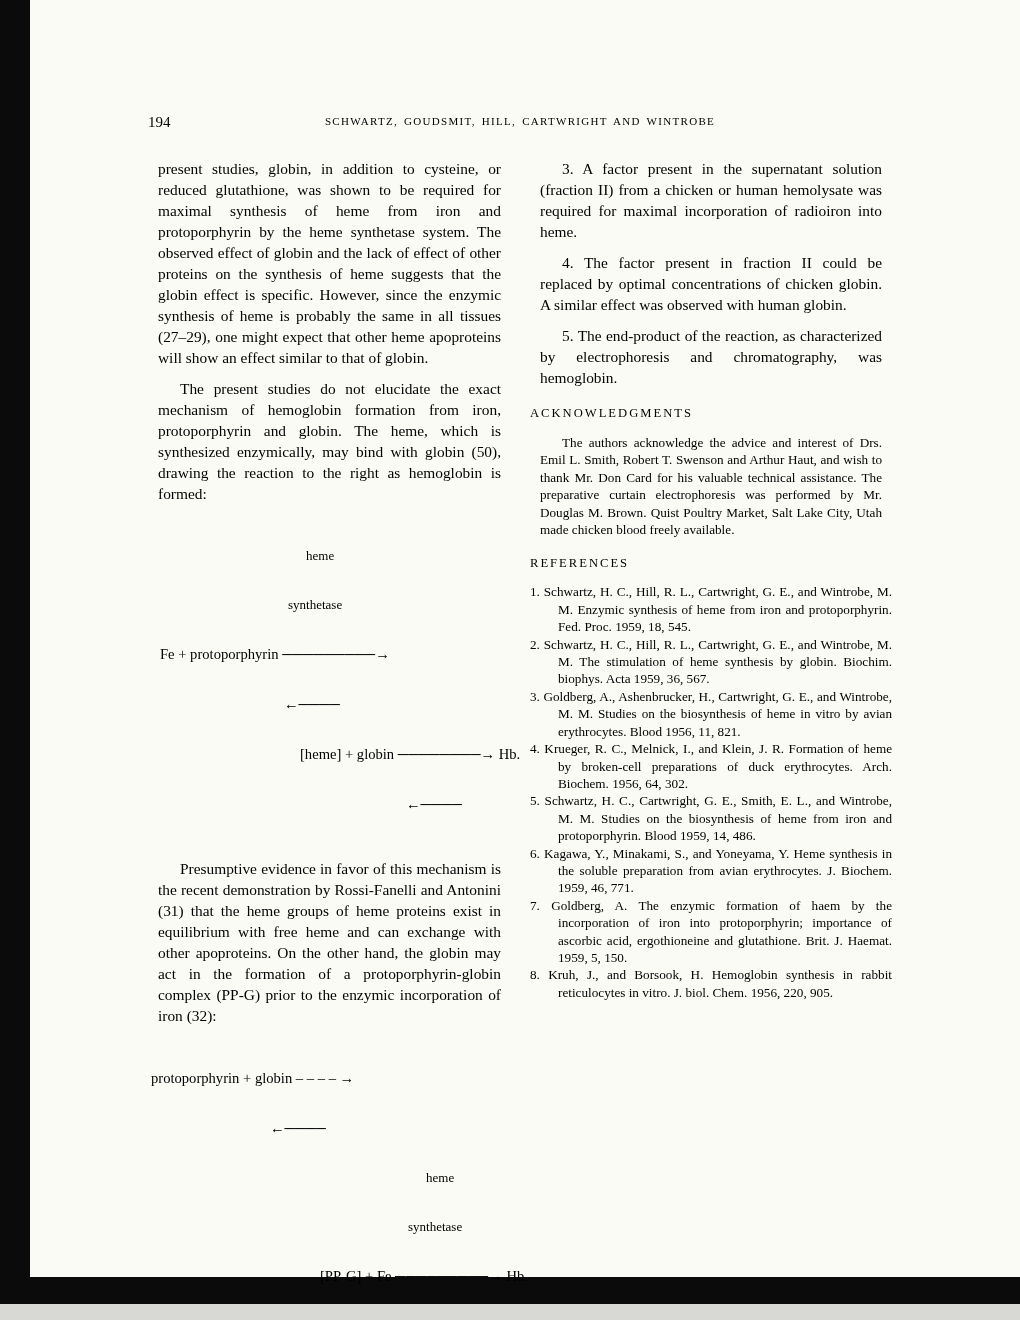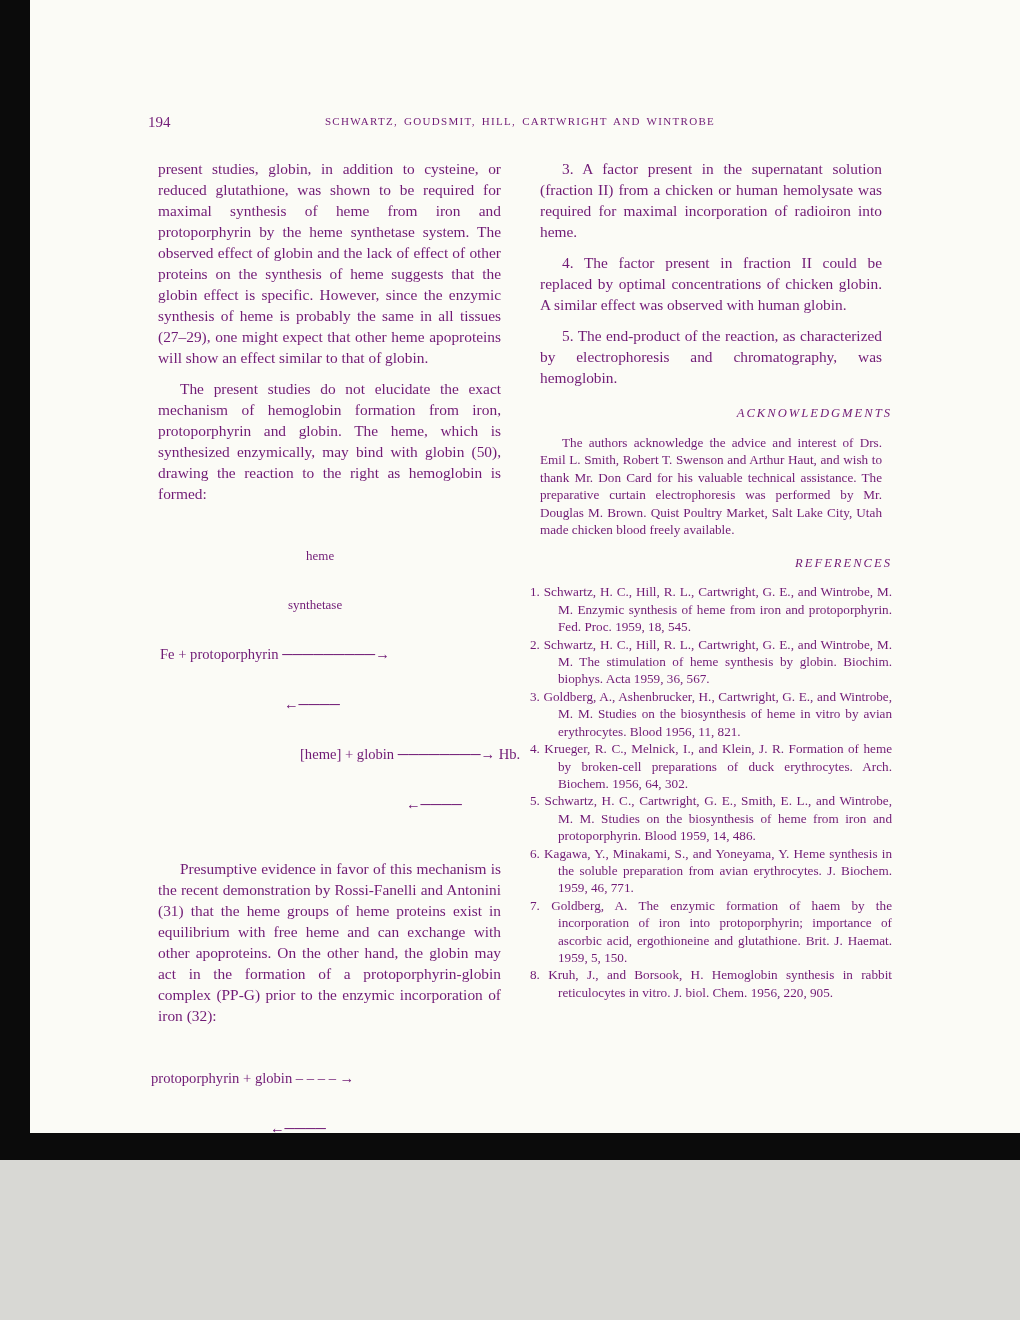--- a/index.html
+++ b/index.html
@@ -1,25 +1,25 @@
 <!DOCTYPE html>
 <html><head>
 <meta charset="utf-8">
 <style>
   html, body { margin: 0; padding: 0; }
   body { background: #d8d8d4; }
 
   .page {
     position: relative;
     width: 1020px;
-    height: 1160px;
+    height: 1304px;
     background: #fbfbf6;
     overflow: hidden;
     font-family: "Liberation Serif", "DejaVu Serif", serif;
-    color: #701a75;
+    color: #000000;
   }
 
   .edge-left {
     position: absolute; left: 0; top: 0;
     width: 30px; height: 1320px;
     background: #0b0b0b;
   }
   .edge-bottom {
     position: absolute; left: 0; bottom: 0;
     width: 1020px; height: 27px;
@@ -40,24 +40,23 @@
     word-spacing: 2px;
   }
 
   .columns { display: flex; gap: 19px; }
   .col { width: 363px; font-size: 15.4px; line-height: 21px; text-align: justify; }
 
   .col p { margin: 10px; text-indent: 22px; }
   .col p.noindent { text-indent: 0; }
 
   .section-heading {
-    text-align: right; text-indent: 0;
+    text-align: left; text-indent: 0;
     font-size: 12.6px; letter-spacing: 2px;
     margin: 15px 0 9px 0;
-    font-style: italic;
   }
 
   .scheme {
     font-size: 14.6px; line-height: 17px;
     text-align: left; margin: 6px 0 12px 0;
     white-space: pre;
   }
   .scheme .lbl { font-size: 13px; line-height: 15px; }
 
   .s1-label1 { margin-left: 158px; }

